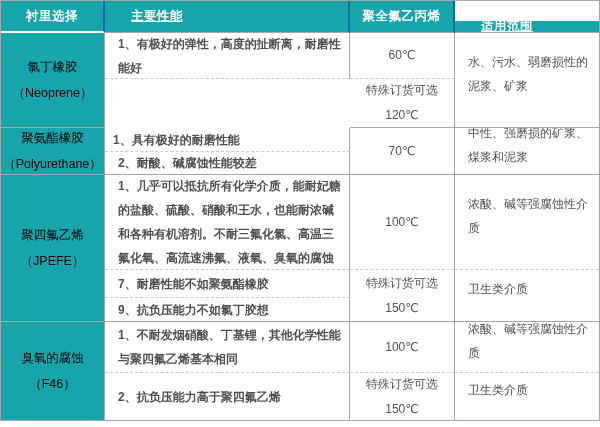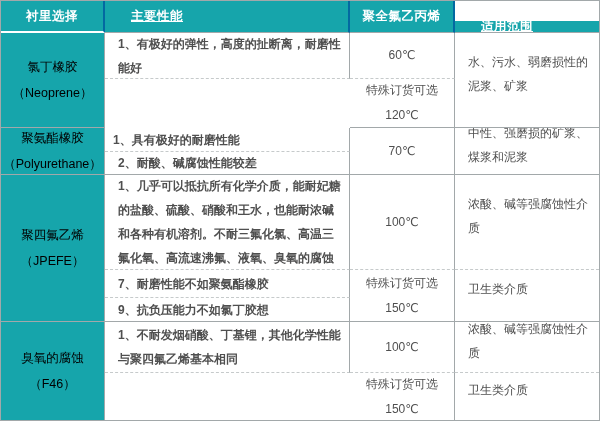--- a/index.html
+++ b/index.html
@@ -177,20 +177,23 @@
     </div>
     <div class="c perf dashedb r9 col2">
       <span>1、不耐发烟硝酸、丁基锂，其他化学性能与聚四氟乙烯基本相同</span>
     </div>
     <div class="c temp dashedb r9 col3">
       <span>100℃</span>
     </div>
     <div class="c app dashedb nobr r9 col4">
       <span>浓酸、碱等强腐蚀性介质</span>
     </div>
+    <div class="c perf nobb r10 col2">
+      <span>2、抗负压能力高于聚四氟乙烯</span>
+    </div>
     <div class="c temp nobb r10 col3">
       <span>特殊订货可选</span>
       <span>150℃</span>
     </div>
     <div class="c app nobr nobb r10 col4">
       <span>卫生类介质</span>
     </div>
 
   </div>
 </div>

